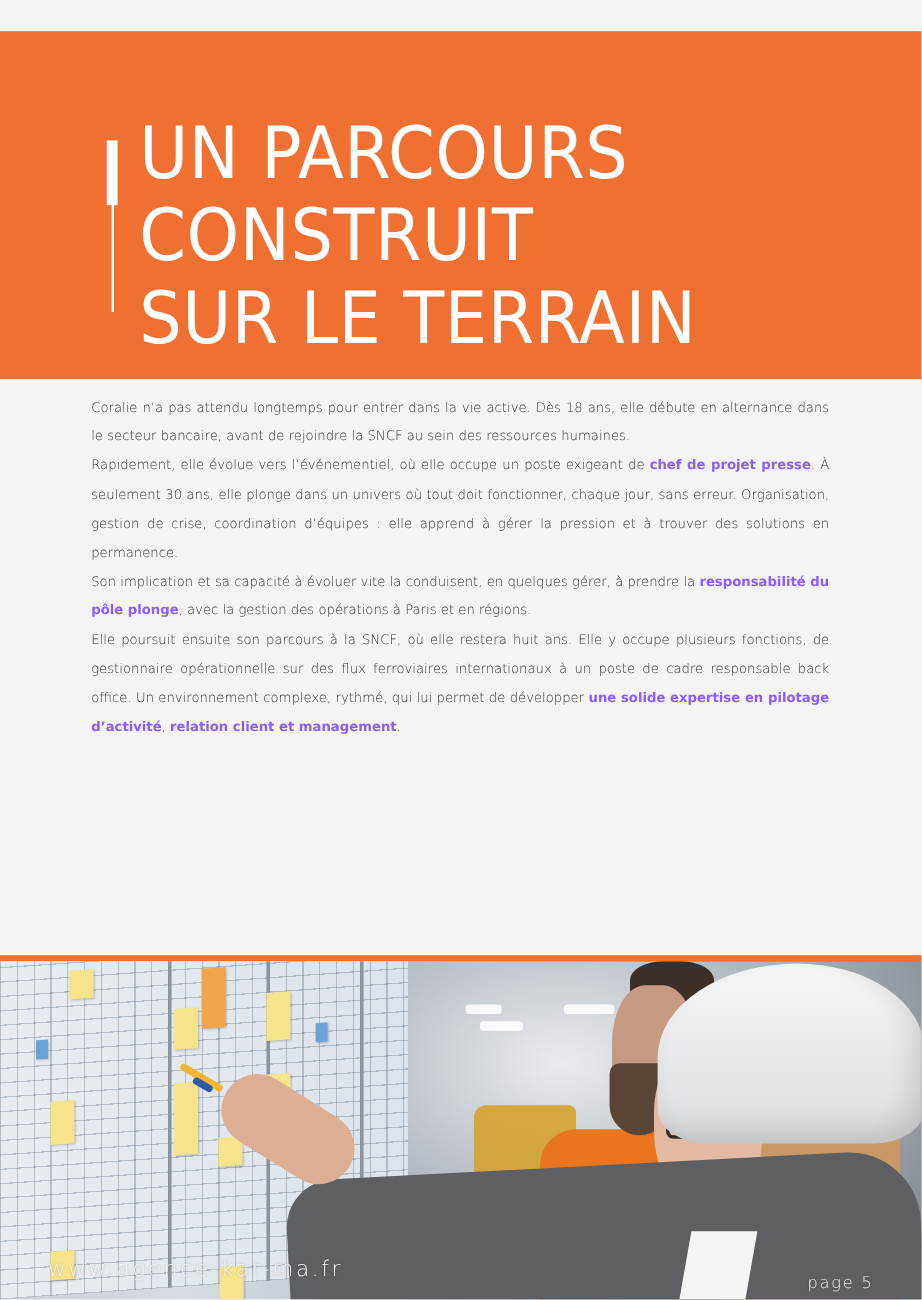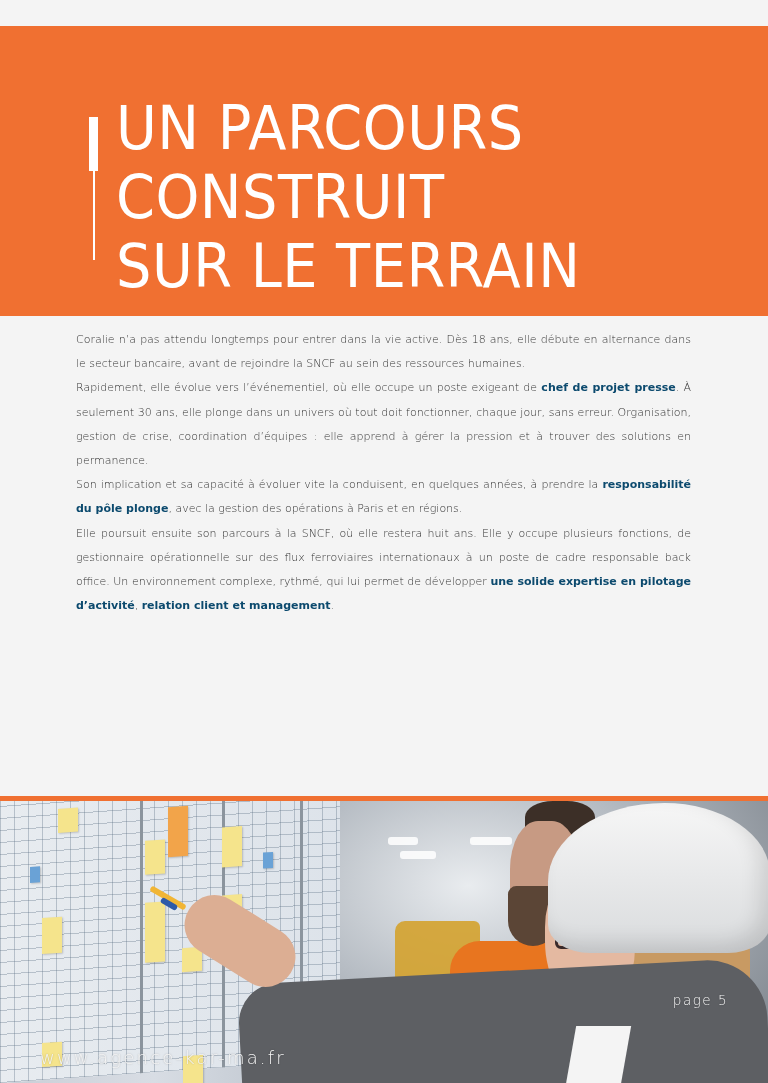--- a/index.html
+++ b/index.html
@@ -35,21 +35,21 @@
   .body-text {
     position: absolute; left: 76px; top: 328px; width: 615px;
     color: #333333;
     font-family: "DejaVu Sans", sans-serif;
     font-size: 11px;
     line-height: 24.2px;
     text-align: justify;
     font-weight: 300;
   }
   .body-text p { margin: 0; }
-  .body-text b { font-weight: 700; color: #0c4a6e; }
+  .body-text b { font-weight: 700; color: #8b5cf6; }
   .orange-stripe {
     position: absolute; left: 0; top: 796px; width: 768px; height: 5px; background: #f07031;
   }
   .photo {
     position: absolute; left: 0; top: 801px; width: 768px; height: 282px; overflow: hidden;
     background: linear-gradient(90deg, #c9ced6 0%, #d8dde4 20%, #bfc6cf 38%, #9fa7b0 46%, #7c858f 55%, #5b626b 70%, #6b6f76 100%);
   }
   
   .board {
     position: absolute; left: 0; top: 0; width: 340px; height: 282px;
@@ -83,21 +83,21 @@
   .collar { position: absolute; left: 570px; top: 225px; width: 55px; height: 70px; background: #f4f4f4; transform: skewX(-10deg); }
   .arm { position: absolute; left: 180px; top: 110px; width: 120px; height: 60px; background: #dcae93; border-radius: 30px; transform: rotate(32deg); }
   .pen { position: absolute; left: 148px; top: 94px; width: 40px; height: 6px; background: #f1b534; border-radius: 3px; transform: rotate(30deg); }
   .pen-cap { position: absolute; left: 160px; top: 100px; width: 18px; height: 6px; background: #2e5aa8; border-radius: 3px; transform: rotate(30deg); }
   .footer-url {
     position: absolute; left: 40px; top: 1047px;
     color: #f4f4f4; font-family: "DejaVu Sans", sans-serif; font-size: 18px; letter-spacing: 2.2px; font-weight: 300;
     text-shadow: 0 0 2px rgba(0,0,0,0.25);
   }
   .footer-page {
-    position: absolute; right: 40px; top: 992px;
+    position: absolute; right: 40px; top: 1061px;
     color: #f4f4f4; font-family: "DejaVu Sans", sans-serif; font-size: 13.5px; letter-spacing: 1.5px; font-weight: 300;
     text-shadow: 0 0 2px rgba(0,0,0,0.25);
   }
 </style>
 </head>
 <body>
 
 <div class="top-gap"></div>
 
 <section class="hero"></section>
@@ -110,21 +110,21 @@
 </h1>
 
 <article class="body-text">
   <p>
     <span>Coralie n’a pas attendu longtemps pour entrer dans la vie active. Dès 18 ans, elle débute en alternance dans le secteur bancaire, avant de rejoindre la SNCF au sein des ressources humaines.</span>
   </p>
   <p>
     <span>Rapidement, elle évolue vers l’événementiel, où elle occupe un poste exigeant de </span><b>chef de projet presse</b><span>. À seulement 30 ans, elle plonge dans un univers où tout doit fonctionner, chaque jour, sans erreur. Organisation, gestion de crise, coordination d’équipes : elle apprend à gérer la pression et à trouver des solutions en permanence.</span>
   </p>
   <p>
-    <span>Son implication et sa capacité à évoluer vite la conduisent, en quelques années, à prendre la </span><b>responsabilité du pôle plonge</b><span>, avec la gestion des opérations à Paris et en régions.</span>
+    <span>Son implication et sa capacité à évoluer vite la conduisent, en quelques gérer, à prendre la </span><b>responsabilité du pôle plonge</b><span>, avec la gestion des opérations à Paris et en régions.</span>
   </p>
   <p>
     <span>Elle poursuit ensuite son parcours à la SNCF, où elle restera huit ans. Elle y occupe plusieurs fonctions, de gestionnaire opérationnelle sur des flux ferroviaires internationaux à un poste de cadre responsable back office. Un environnement complexe, rythmé, qui lui permet de développer </span><b>une solide expertise en pilotage d’activité</b><span>, </span><b>relation client et management</b><span>.</span>
   </p>
 </article>
 
 <div class="orange-stripe"></div>
 
 <figure class="photo">
   <div class="board">

